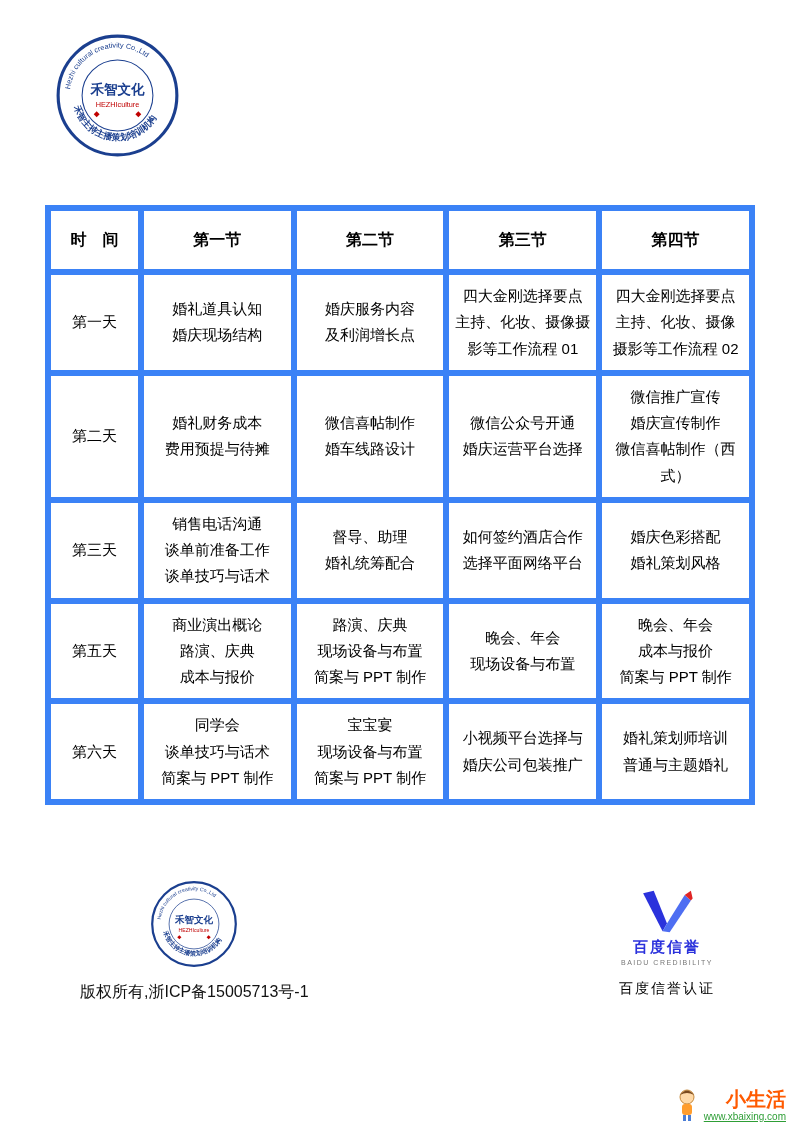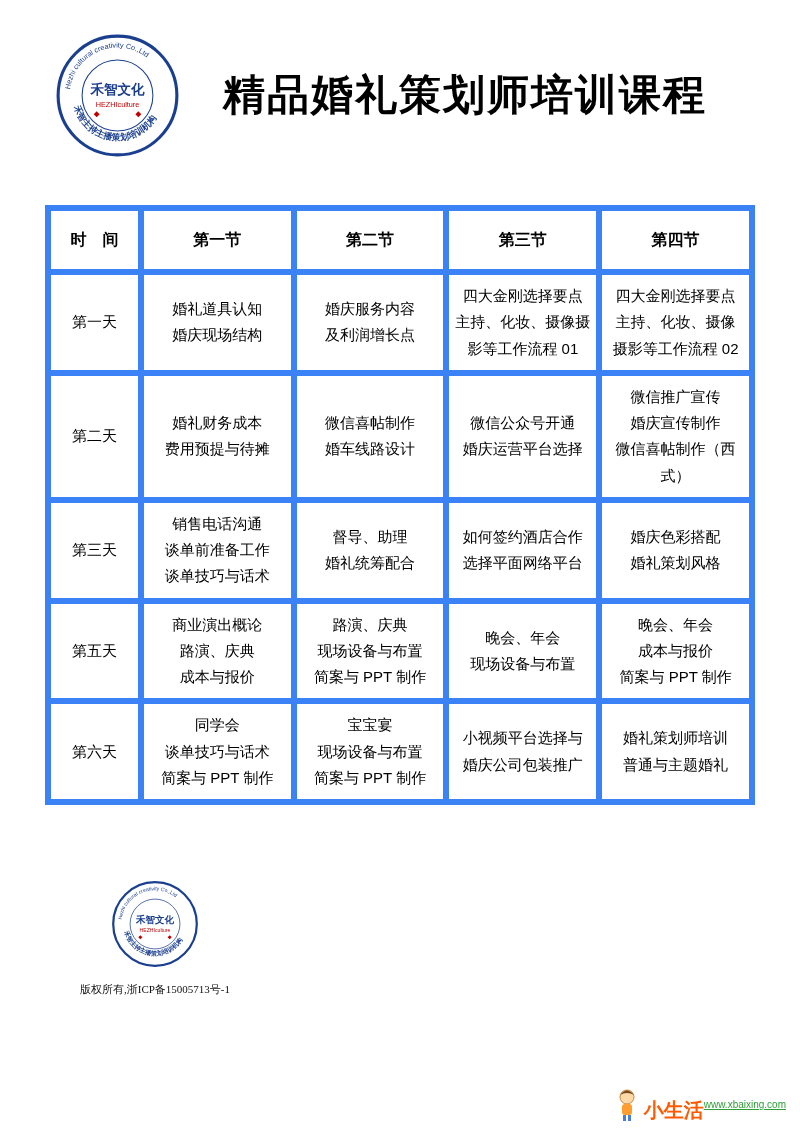--- a/index.html
+++ b/index.html
@@ -19,33 +19,33 @@
   tbody th { font-weight:normal; font-size:15px; }
   tbody tr { height:96px; }
   tbody td, tbody th { font-size:15px; line-height:1.75; padding:8px 4px; }
   col.c-time { width:13.2%; }
   col.c-sess { width:21.7%; }
 
   
   .footer { margin-top:75px; display:flex; justify-content:space-between; align-items:flex-start; padding:0 85px 0 80px; }
   .f-col { display:flex; flex-direction:column; align-items:center; }
   .f-left .logo-wrap2 { width:88px; height:88px; }
-  .f-left .icp { margin-top:14px; font-size:11px; color:#111;font-family:Liberation Serif, serif; }
+  .f-left .icp { margin-top:14px; font-size:16px; color:#111; }
   .f-center .badge-wrap { width:72px; height:84px; }
   .f-center .beian { margin-top:12px; font-size:15px; font-weight:bold; color:#000; }
   .f-right { padding-top:8px; }
   .f-right .v-wrap { width:56px; height:46px; }
   .f-right .brand-cn { margin-top:4px; font-size:15px; font-weight:bold; color:#2b32dc; letter-spacing:2px; }
   .f-right .brand-en { font-size:7px; color:#777; letter-spacing:1.5px; margin-top:2px; }
   .f-right .cert { margin-top:14px; font-size:14px; color:#000; letter-spacing:2px; }
 
   
   .watermark { position:absolute; right:14px; bottom:6px; display:flex; align-items:flex-end; gap:4px; }
   .mascot { width:26px; height:34px; }
-  .wm-text { display:flex; flex-direction:row; align-items:flex-start; line-height:1.15; }
+  .wm-text { display:flex; flex-direction:column; align-items:flex-end; line-height:1.15; }
   .wm-name { font-size:20px; font-weight:bold; color:#ff5a00; }
   .wm-url { font-size:10px; color:#2e9e36;text-decoration:underline; }
 
   svg text { font-family:"Liberation Sans", sans-serif; }
 </style>
 </head>
 <body>
 
 <div class="header">
   <div class="logo-wrap">
@@ -61,21 +61,20 @@
       </text>
       <text font-size="8.5" fill="#1b3f8f" font-weight="bold">
         <textPath href="#arcBot1" startOffset="8%">禾智主持主播策划培训机构</textPath>
       </text>
       <text x="60" y="59" text-anchor="middle" font-size="13" font-weight="bold" fill="#1b3f8f">禾智文化</text>
       <text x="60" y="71" text-anchor="middle" font-size="7" fill="#c00000">HEZHIculture</text>
       <rect x="38" y="76" width="4" height="4" fill="#c00000" transform="rotate(45 40 78)"></rect>
       <rect x="78" y="76" width="4" height="4" fill="#c00000" transform="rotate(45 80 78)"></rect>
     </svg>
   </div>
-  <div class="page-title">精品婚礼策划师培训课程</div>
 </div>
 
 <div class="schedule">
   <table>
     <colgroup>
       <col class="c-time">
         <col class="c-sess">
         <col class="c-sess">
         <col class="c-sess">
         <col class="c-sess">
@@ -178,20 +177,32 @@
         <text x="60" y="59" text-anchor="middle" font-size="13" font-weight="bold" fill="#1b3f8f">禾智文化</text>
         <text x="60" y="71" text-anchor="middle" font-size="7" fill="#c00000">HEZHIculture</text>
         <rect x="38" y="76" width="4" height="4" fill="#c00000" transform="rotate(45 40 78)"></rect>
         <rect x="78" y="76" width="4" height="4" fill="#c00000" transform="rotate(45 80 78)"></rect>
       </svg>
     </div>
     <div class="icp">版权所有,浙ICP备15005713号-1</div>
   </div>
 
 
+  <div class="f-col f-right">
+    <div class="v-wrap">
+      <svg viewBox="0 0 60 52" width="56" height="46">
+        <polygon points="3,6 15,3 30,40 25,49" fill="#2b32dc"></polygon>
+        <polygon points="25,49 30,40 50,8 57,14 33,50" fill="#4e6ef2"></polygon>
+        <polygon points="50,8 57,3 59,12 57,14" fill="#e02424"></polygon>
+      </svg>
+    </div>
+    <div class="brand-cn">百度信誉</div>
+    <div class="brand-en">BAIDU CREDIBILITY</div>
+    <div class="cert">百度信誉认证</div>
+  </div>
 
 </div>
 
 <div class="watermark">
   <div class="mascot">
     <svg viewBox="0 0 26 34" width="26" height="34">
       <circle cx="13" cy="9" r="7" fill="#ffd9a8" stroke="#c78a3b" stroke-width="1"></circle>
       <path d="M6 7 Q13 -2 20 7 Q13 3 6 7 Z" fill="#7a4a1e"></path>
       <rect x="8" y="16" width="10" height="11" rx="3" fill="#ff9d2e"></rect>
       <rect x="9" y="27" width="3" height="6" fill="#4a7dd6"></rect>

